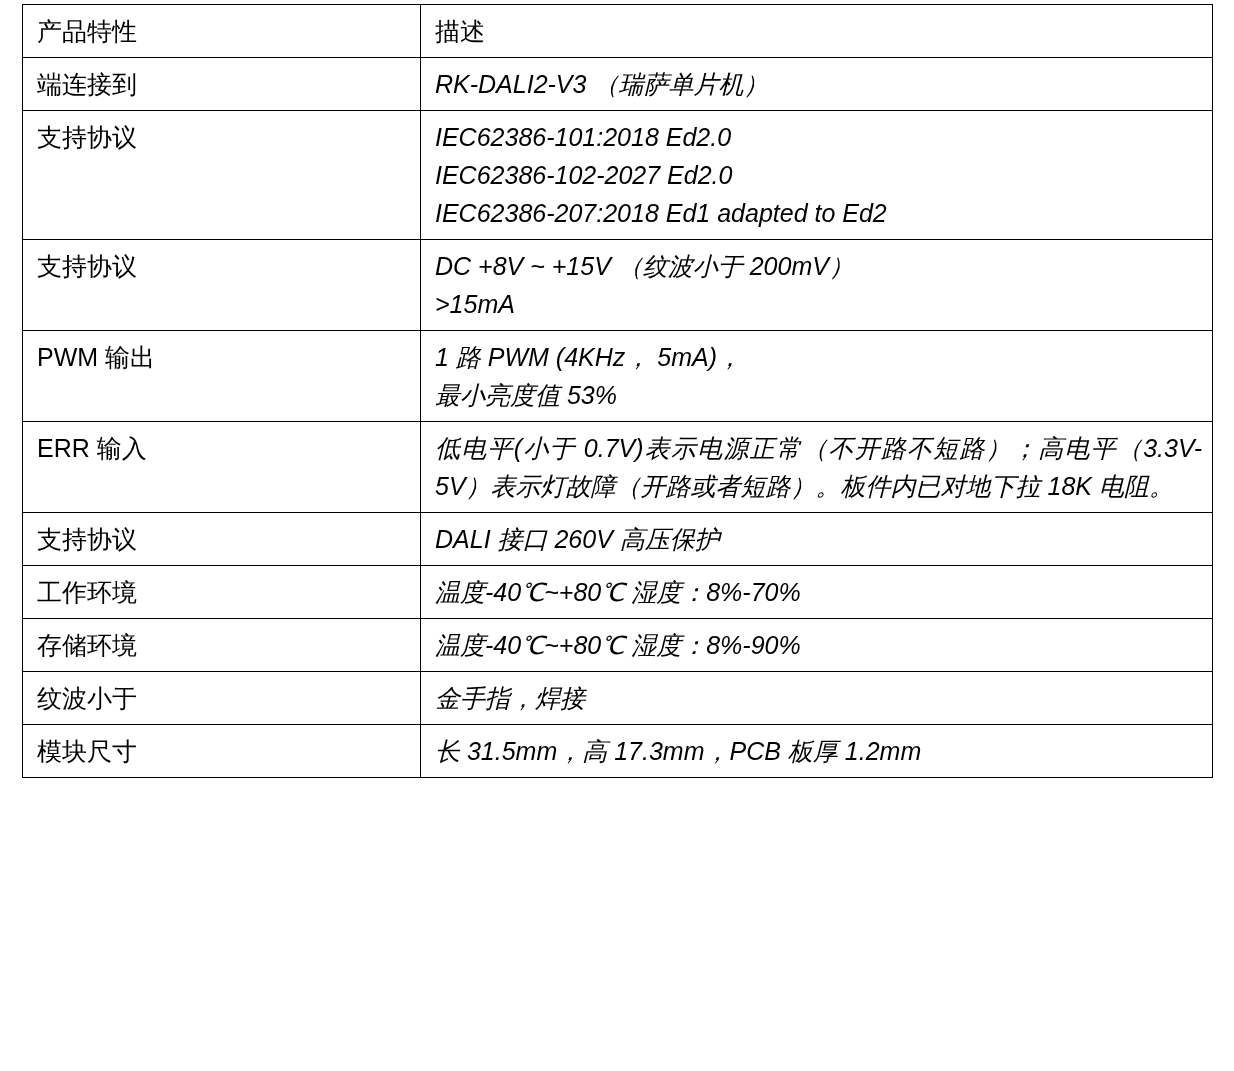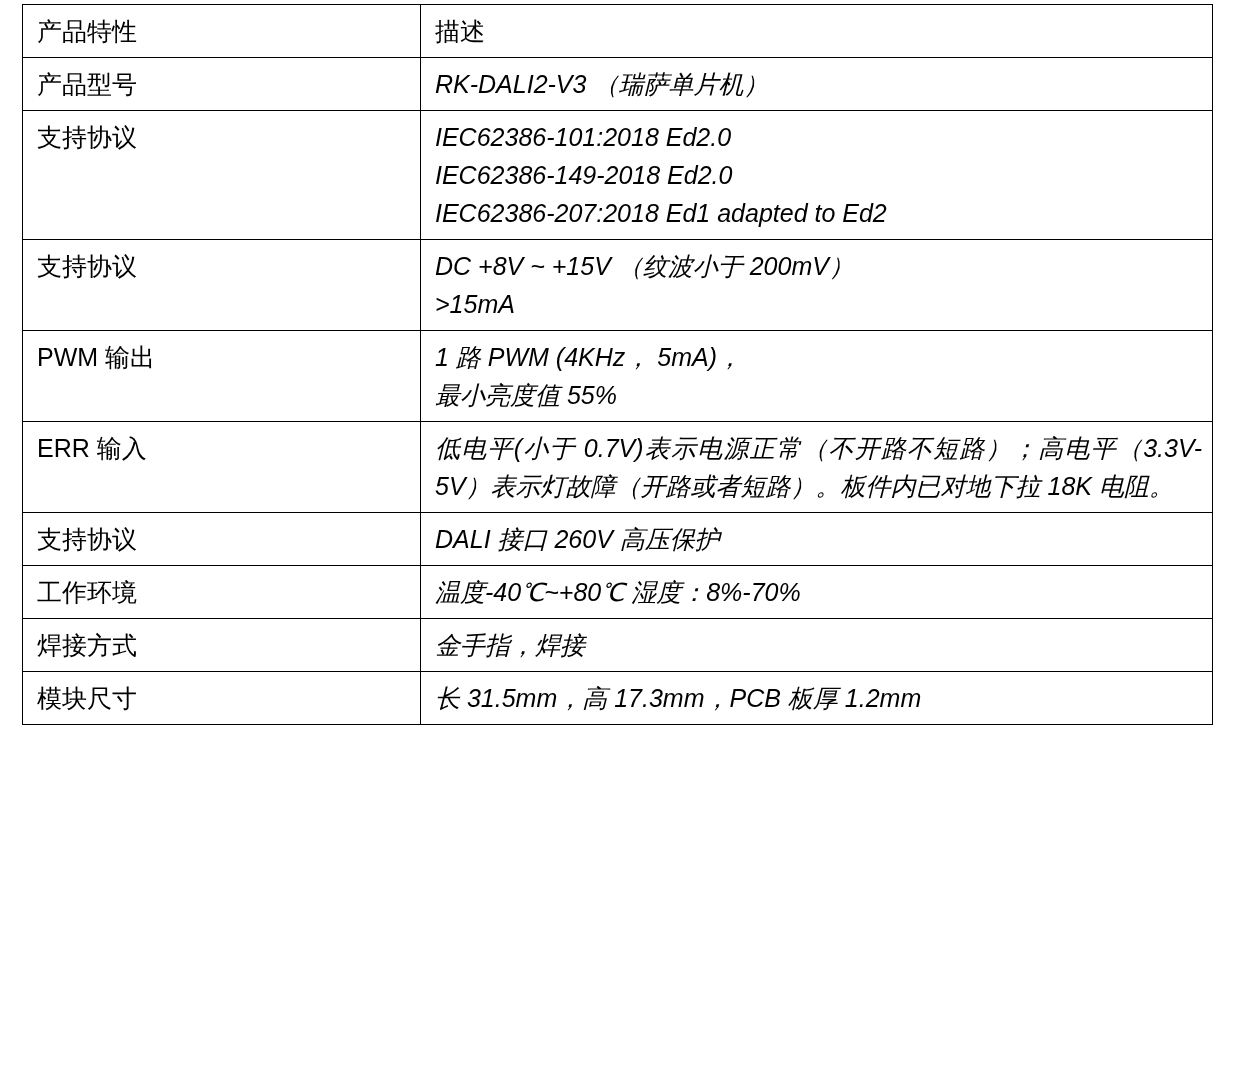--- a/index.html
+++ b/index.html
@@ -54,45 +54,45 @@
     <colgroup>
       <col class="c1">
       <col class="c2">
     </colgroup>
     <tbody>
       <tr>
         <td class="label">产品特性</td>
         <td>描述</td>
       </tr>
     <tr>
-          <td class="label">产品型号</td>
+          <td class="label">端连接到</td>
           <td>
             <span class="line">RK-DALI2-V3 （瑞萨单片机）</span>
           </td>
         </tr>
         <tr>
           <td class="label">支持协议</td>
           <td>
             <span class="line">IEC62386-101:2018 Ed2.0</span>
-            <span class="line">IEC62386-149-2018 Ed2.0</span>
+            <span class="line">IEC62386-102-2027 Ed2.0</span>
             <span class="line">IEC62386-207:2018 Ed1 adapted to Ed2</span>
           </td>
         </tr>
         <tr>
           <td class="label">支持协议</td>
           <td>
             <span class="line">DC +8V ~ +15V （纹波小于 200mV）</span>
             <span class="line">&gt;15mA</span>
           </td>
         </tr>
         <tr>
           <td class="label">PWM 输出</td>
           <td>
             <span class="line">1 路 PWM (4KHz， 5mA)，</span>
-            <span class="line">最小亮度值 55%</span>
+            <span class="line">最小亮度值 53%</span>
           </td>
         </tr>
         <tr>
           <td class="label">ERR 输入</td>
           <td class="just-block">
             <span class="line">低电平(小于 0.7V)表示电源正常（不开路不短路）；高电平（3.3V-5V）表示灯故障（开路或者短路）。板件内已对地下拉 18K 电阻。</span>
           </td>
         </tr>
         <tr>
           <td class="label">支持协议</td>
@@ -100,21 +100,27 @@
             <span class="line">DALI 接口 260V 高压保护</span>
           </td>
         </tr>
         <tr>
           <td class="label">工作环境</td>
           <td>
             <span class="line">温度-40℃~+80℃ 湿度：8%-70%</span>
           </td>
         </tr>
         <tr>
-          <td class="label">焊接方式</td>
+          <td class="label">存储环境</td>
+          <td>
+            <span class="line">温度-40℃~+80℃ 湿度：8%-90%</span>
+          </td>
+        </tr>
+        <tr>
+          <td class="label">纹波小于</td>
           <td>
             <span class="line">金手指，焊接</span>
           </td>
         </tr>
         <tr>
           <td class="label">模块尺寸</td>
           <td>
             <span class="line">长 31.5mm，高 17.3mm，PCB 板厚 1.2mm</span>
           </td>
         </tr>

